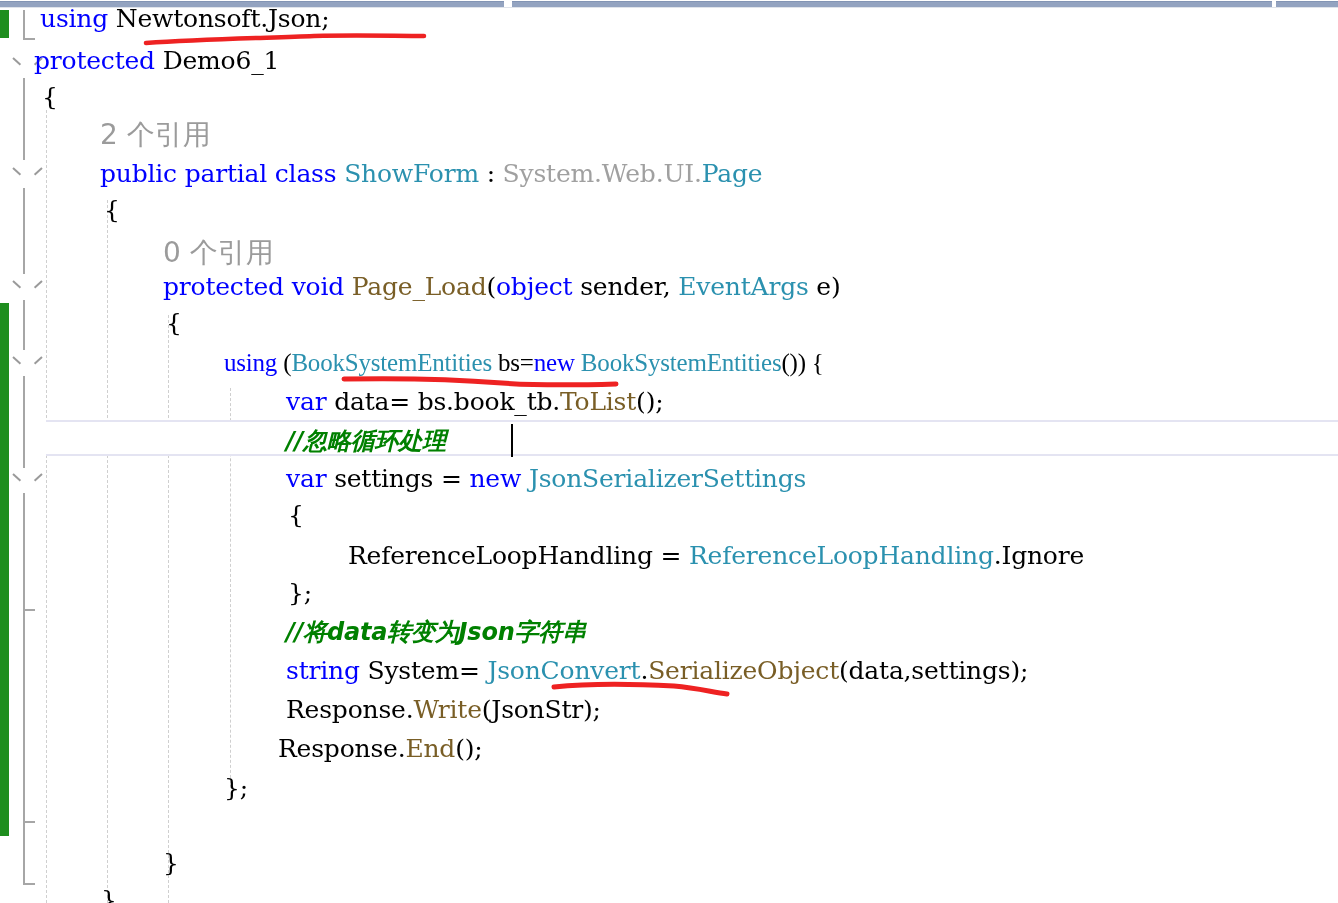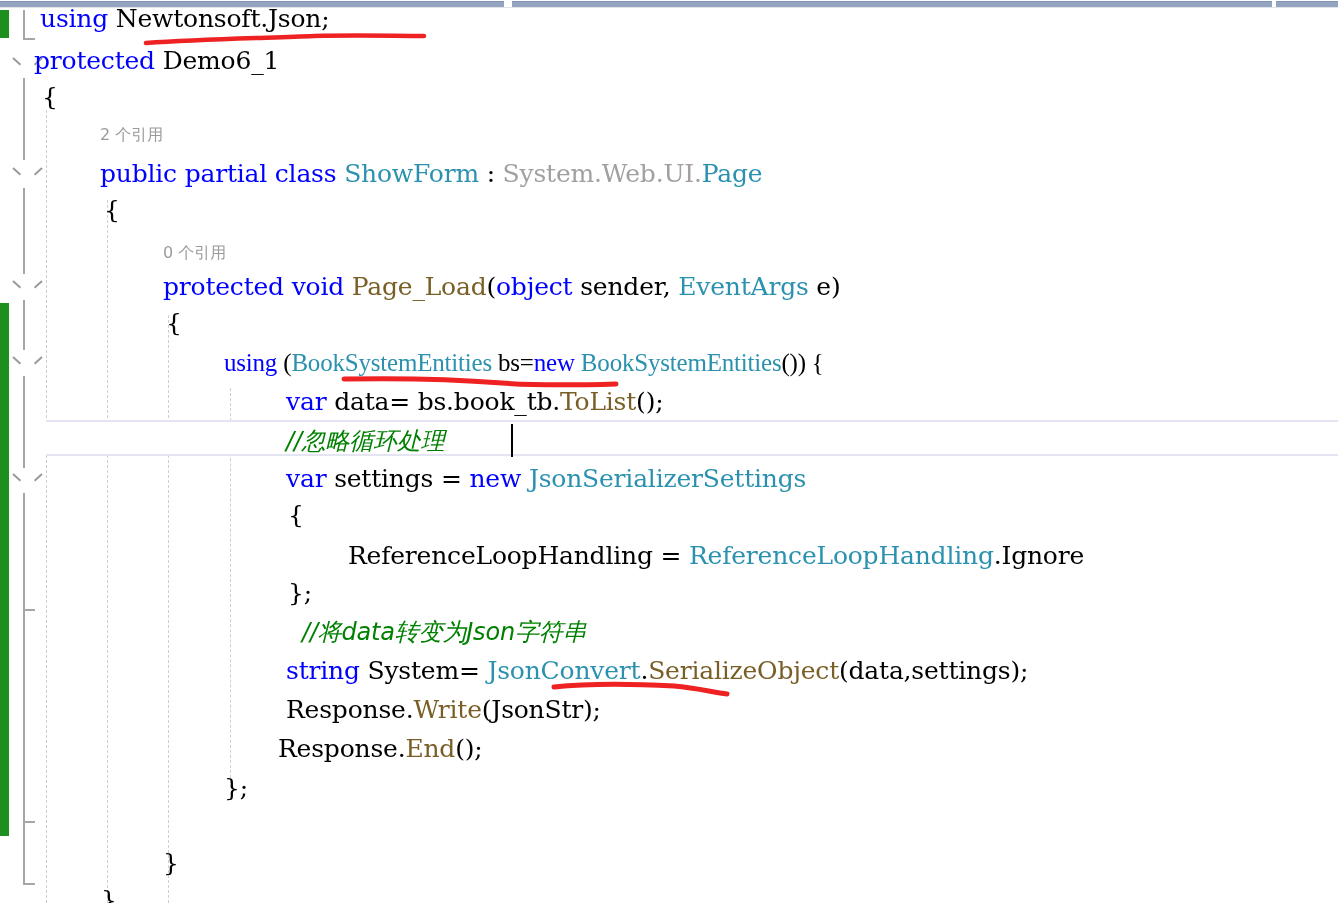--- a/index.html
+++ b/index.html
@@ -87,30 +87,30 @@
     font-size: 25px;
     line-height: 30px;
     letter-spacing: -0.2px;
     color: #000000;
   }
   .line.cjk { font-family: "DejaVu Sans", sans-serif; font-size: 24px; }
   .lens {
     position: absolute;
     white-space: pre;
     font-family: "DejaVu Sans", sans-serif;
-    font-size: 16px;
+    font-size: 28px;
     line-height: 26px;
     color: #9b9b9b;
   }
 
   
   .kw   { color: #0000ff; }
   .type { color: #2b91af; }
   .gray { color: #a0a0a0; }
-  .cmt  { color: #008000; font-style: italic; }
+  .cmt  { color: #008000; font-style: italic; font-weight: bold; }
   .mth  { color: #795e26; }
   .plain{ color: #000000; }
 
   
   .caret {
     position: absolute; width: 2px; background: #000000;
   }
 
   
   .annot { position: absolute; overflow: visible; }
@@ -194,21 +194,21 @@
     <div class="caret" style="left:511px; top:424px; height:33px;"></div>
 
     <div class="line" style="left:286px; top:464px;"><span class="kw">var</span><span class="plain"> settings = </span><span class="kw">new</span><span class="plain"> </span><span class="type">JsonSerializerSettings</span></div>
 
     <div class="line" style="left:288px; top:500px;">{</div>
 
     <div class="line" style="left:348px; top:541px;"><span class="plain">ReferenceLoopHandling = </span><span class="type">ReferenceLoopHandling</span><span class="plain">.Ignore</span></div>
 
     <div class="line" style="left:288px; top:578px;">};</div>
 
-    <div class="line cjk" style="left:286px; top:617px;margin-left:16px;"><span class="cmt">//将data转变为Json字符串</span></div>
+    <div class="line cjk" style="left:286px; top:617px;"><span class="cmt">//将data转变为Json字符串</span></div>
 
     <div class="line" style="left:286px; top:656px;"><span class="kw">string</span><span class="plain"> System= </span><span class="type">JsonConvert</span><span class="plain">.</span><span class="mth">SerializeObject</span><span class="plain">(data,settings);</span></div>
 
     <div class="line" style="left:286px; top:695px;"><span class="plain">Response.</span><span class="mth">Write</span><span class="plain">(JsonStr);</span></div>
 
     <div class="line" style="left:278px; top:734px;"><span class="plain">Response.</span><span class="mth">End</span><span class="plain">();</span></div>
 
     <div class="line" style="left:224px; top:773px;">};</div>
 
     <div class="line" style="left:163px; top:848px;">}</div>

